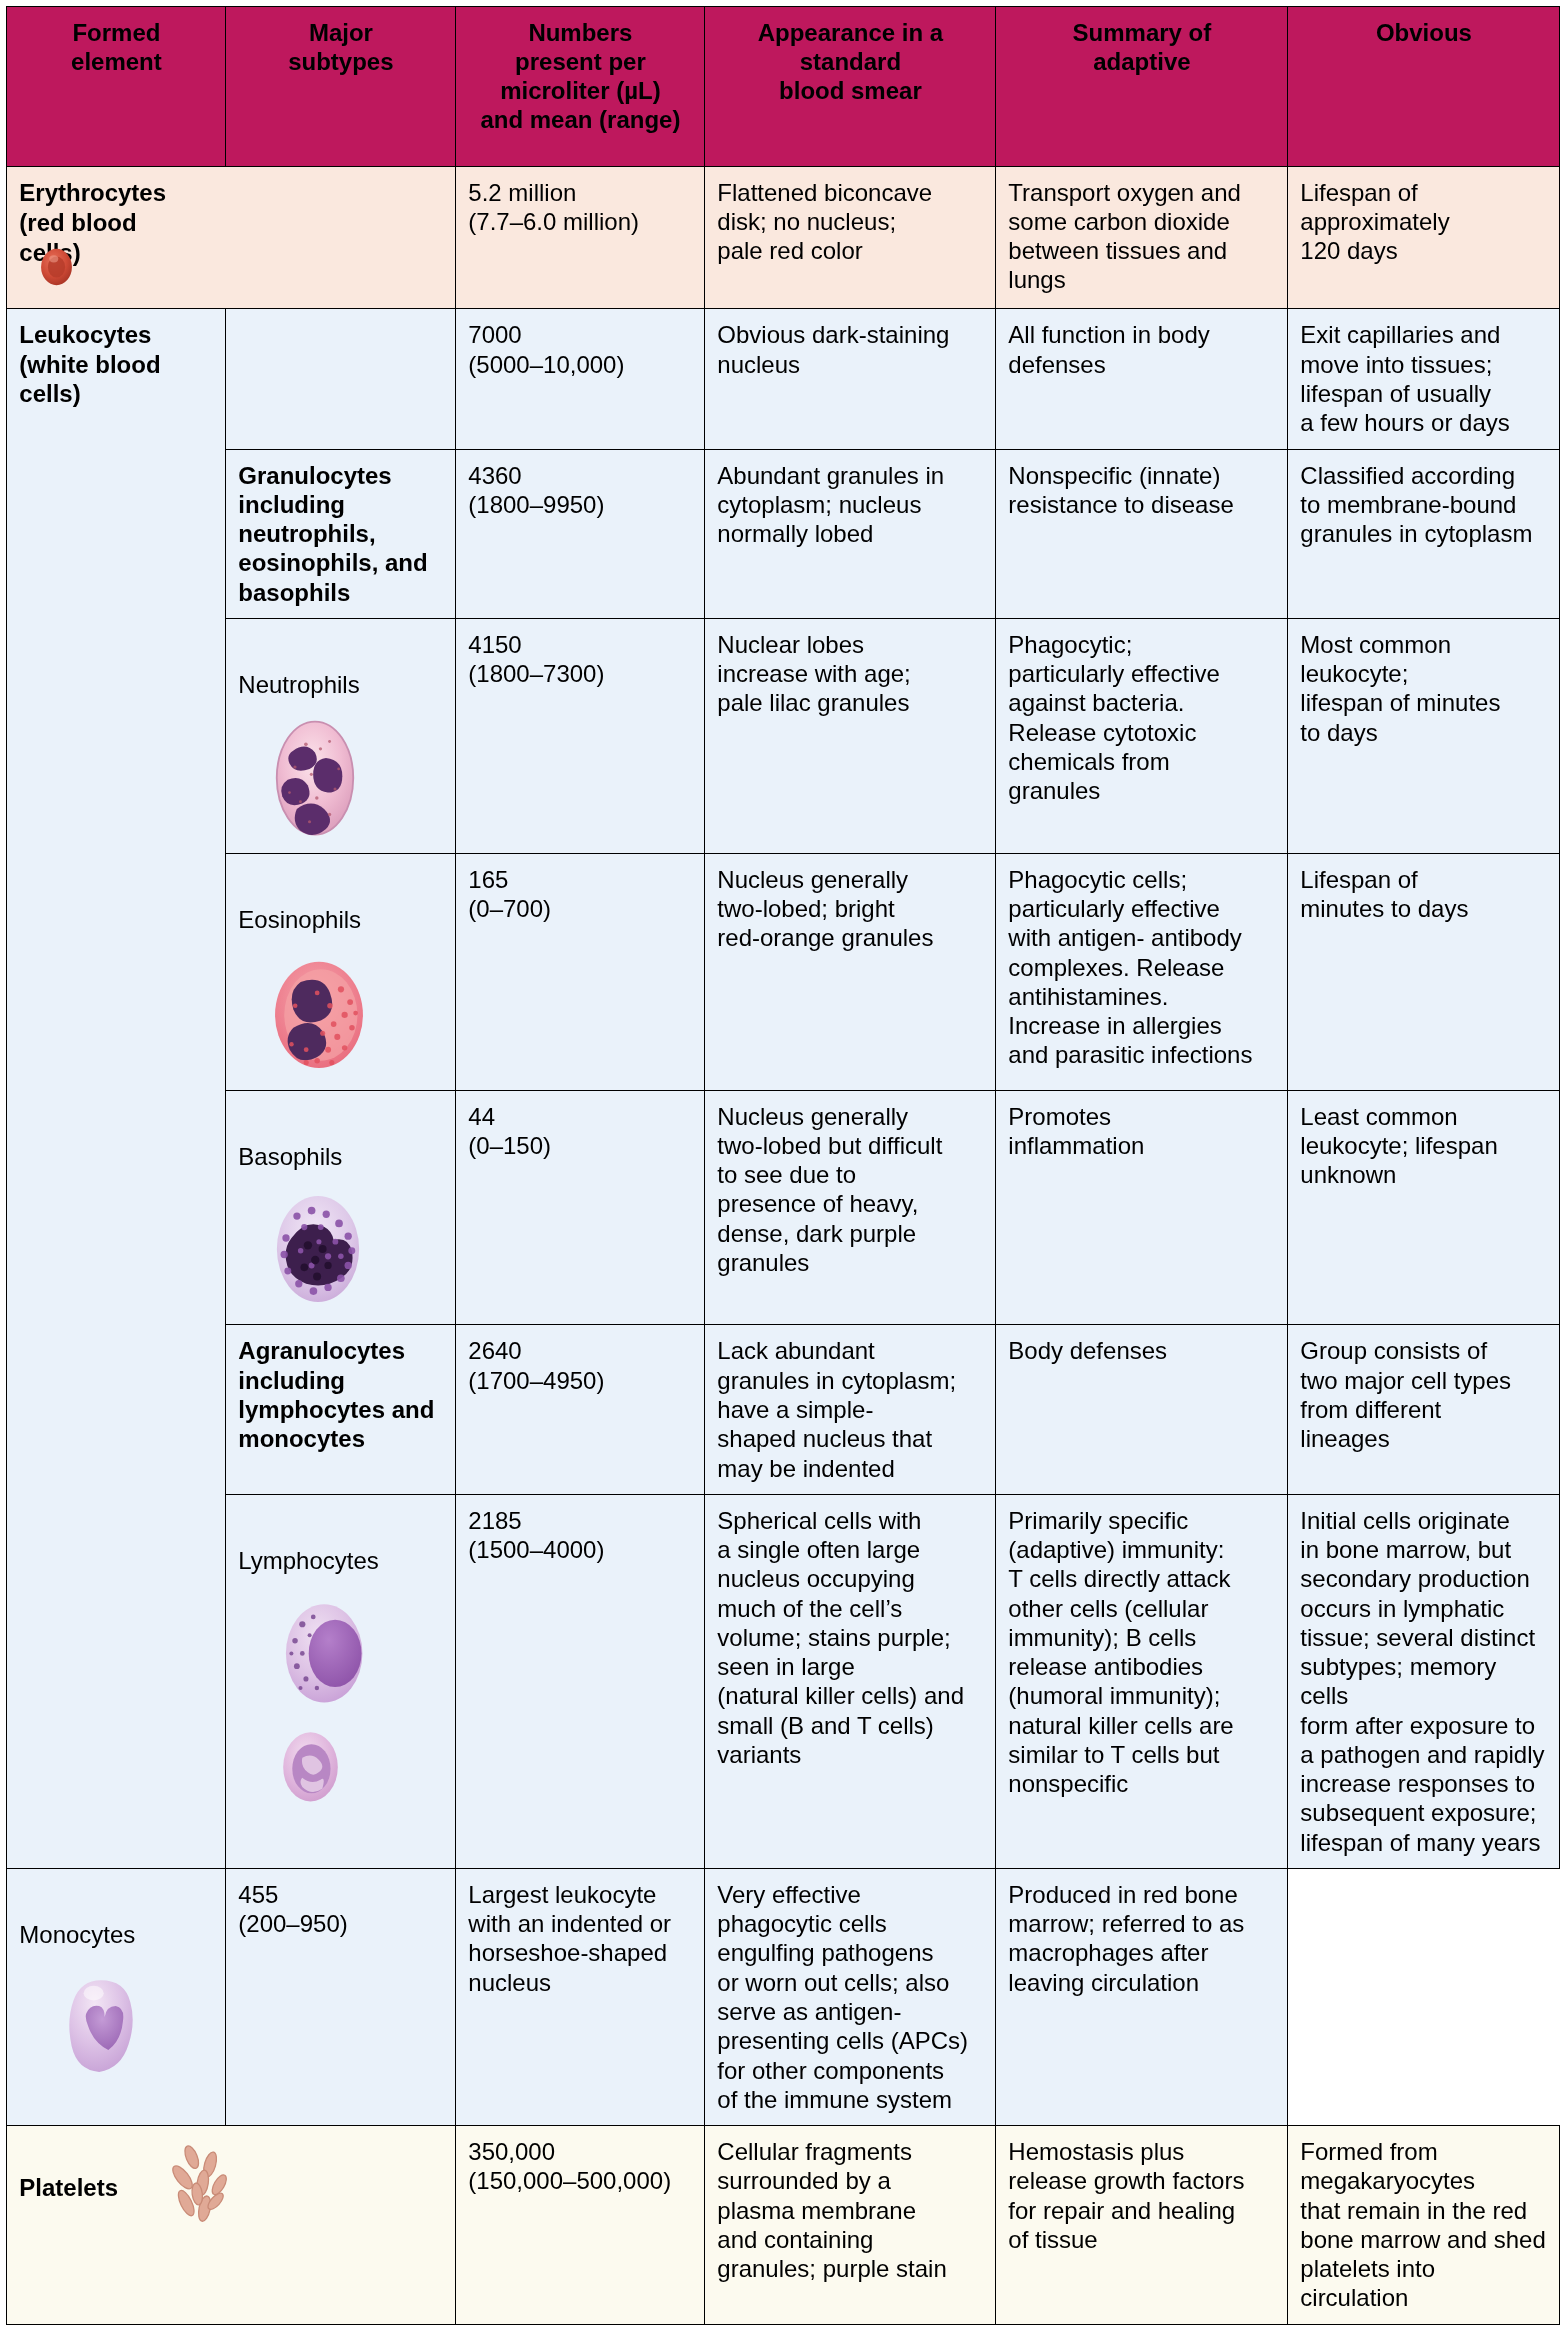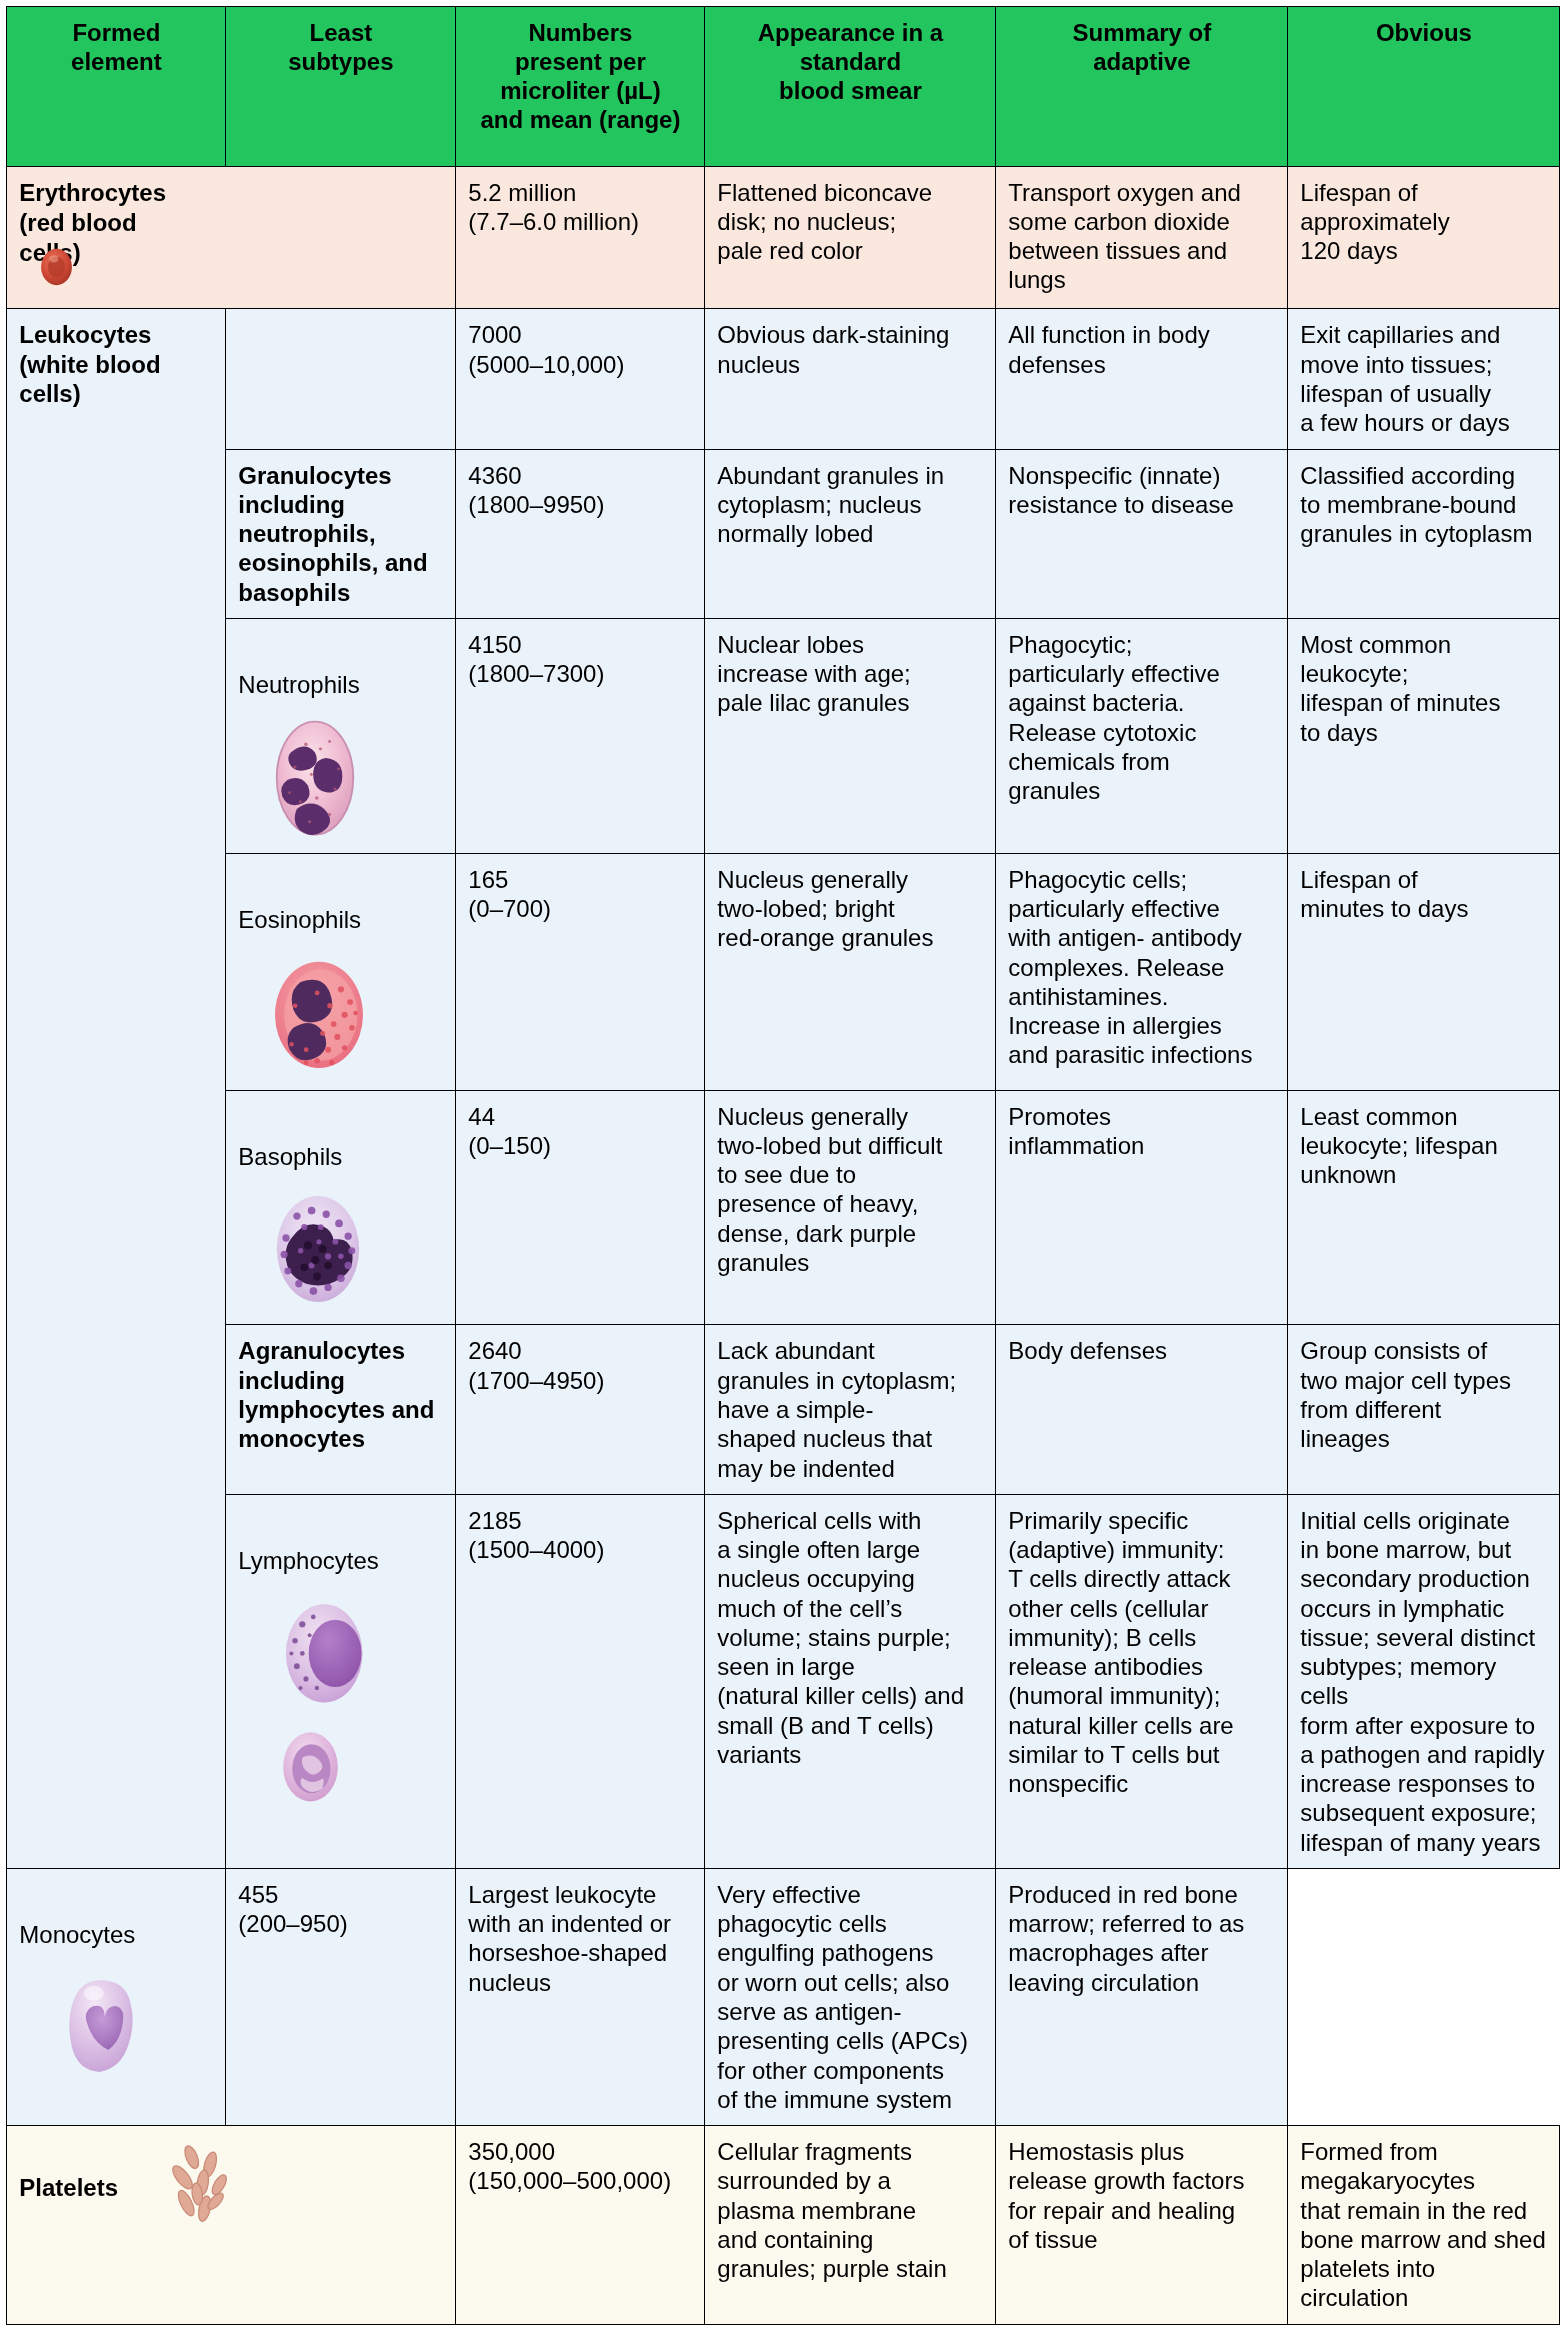--- a/index.html
+++ b/index.html
@@ -25,21 +25,21 @@
     width: 1553px;
     margin: 5.5px 5.5px 0 5.5px;
     table-layout: fixed;
   }
   table.blood-table td, table.blood-table th {
     border: 1.8px solid #000000;
     vertical-align: top;
     padding: 11px 11px 11px 12.8px;
     font-size: 24px;
     line-height: 1.22;
-    background: #22c55e;
+    background: #be185d;
   }
   
   col.c-formed   { width: 219px; }
   col.c-subtype  { width: 230px; }
   col.c-numbers  { width: 249px; }
   col.c-appear   { width: 291px; }
   col.c-summary  { width: 292px; }
   col.c-comments { width: 272px; }
 
   thead th {
@@ -94,21 +94,21 @@
         <col class="c-summary">
         <col class="c-comments">
   </colgroup>
   <thead>
     <tr>
       <th>
             <span class="cell-txt">Formed
 element</span>
           </th>
       <th>
-            <span class="cell-txt">Least
+            <span class="cell-txt">Major
 subtypes</span>
           </th>
       <th>
             <span class="cell-txt">Numbers
 present per
 microliter (µL)
 and mean (range)</span>
           </th>
       <th>
             <span class="cell-txt">Appearance in a

